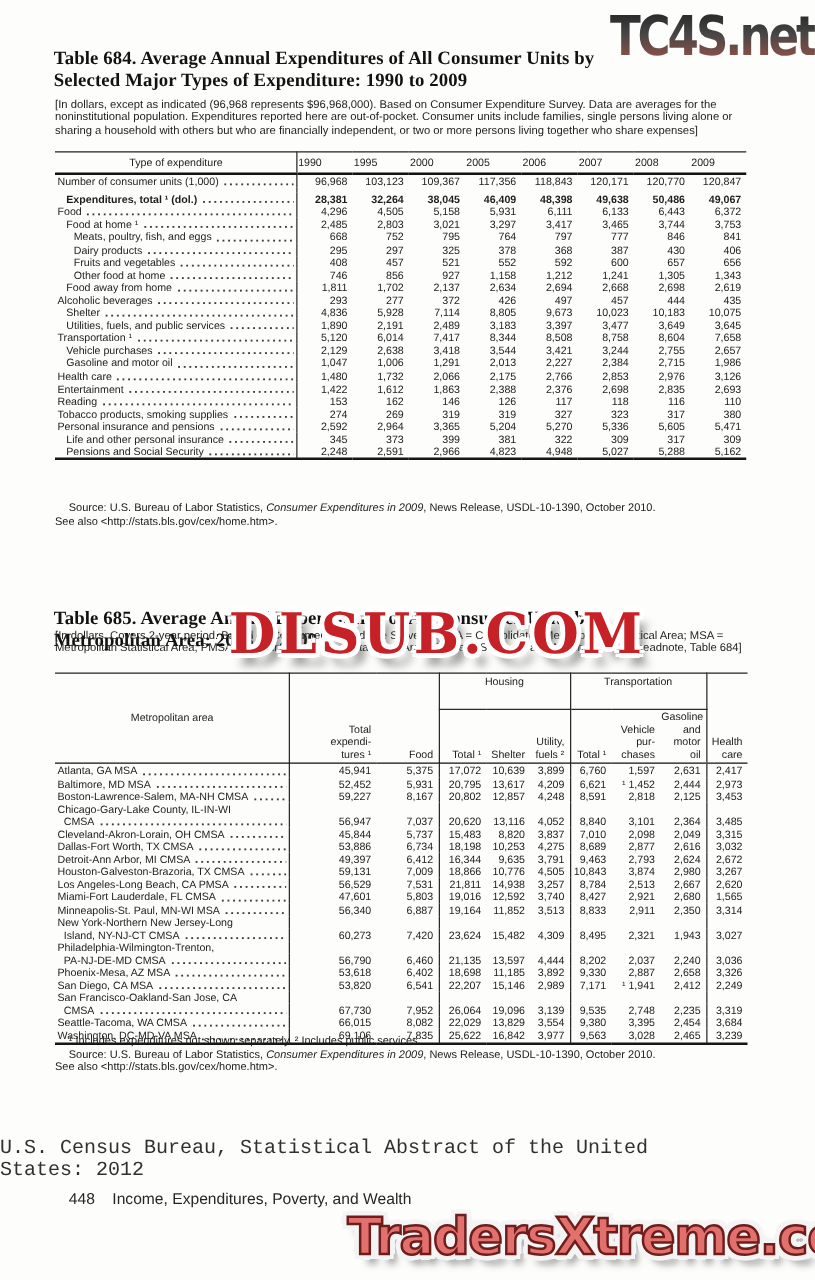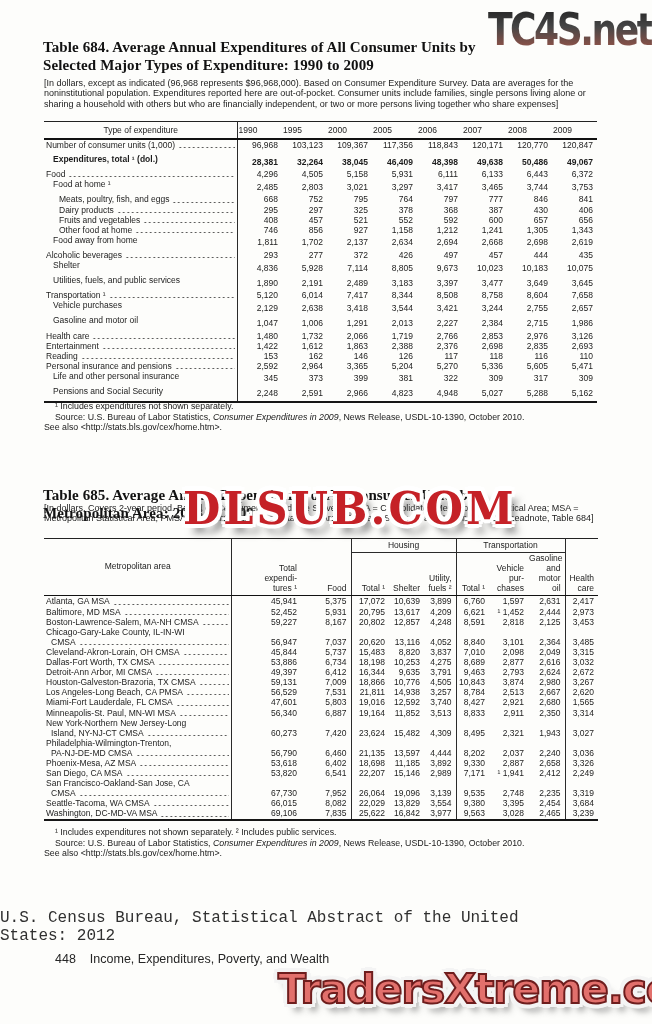--- a/index.html
+++ b/index.html
@@ -14,40 +14,40 @@
 
   
   table{border-collapse:collapse;table-layout:fixed;font-size:8.5px;color:#1c1c1c;}
   td,th{padding:0 0 0 1px;line-height:10.1px;white-space:nowrap;overflow:hidden;font-weight:normal;}
   .num{text-align:right;padding-right:4px;}
   .stub-cell{border-right:1px solid #2a2a2a;}
   .sr{display:flex;align-items:flex-start;}
   .lbl{white-space:nowrap;}
   .dots{flex:1 1 4px;height:3px;align-self:flex-end;margin:0 2px 1px 3px;
         background:radial-gradient(circle, #3d3d3d 0.75px, rgba(0,0,0,0) 1px) left bottom / 4.5px 3px repeat-x;}
-  .ind0{padding-left:1px;} .ind1{padding-left:8px;flex-direction:column;} .ind2{padding-left:14px;}
+  .ind0{padding-left:1px;} .ind1{padding-left:8px;} .ind2{padding-left:14px;}
   tr.bold td, tr.bold .lbl{font-weight:bold;}
   tr.spacer td{height:4px;line-height:4px;}
   tr.wh td{border-top:none;}
   .wl{padding-left:1px;}
   .cont{padding-left:6px;}
 
   
   #t684{position:absolute;left:44px;top:121px;width:553px;border-bottom:2px solid #161616;}
   #t684 thead th{border-top:1.5px solid #222;border-bottom:2px solid #111;
                  padding-top:3px;padding-bottom:3px;}
   #t684 .stub-h{}
   #t684 .year{text-align:left;padding-right:4px;}
 
   
   #t685{position:absolute;left:44px;top:538px;width:554px;border-bottom:2px solid #161616;}
   #t685 thead th{vertical-align:bottom;padding-bottom:2px;}
   #t685 thead tr.r1 th{border-top:1.5px solid #222;}
   #t685 .spanner{text-align:center;vertical-align:middle;border-bottom:1px solid #2a2a2a;
-                 padding:1px 0 2px 0;}
+                 padding:1px 0 17px 0;}
   #t685 .bh{text-align:right;padding-right:4px;white-space:pre-line;}
   #t685 .mh{text-align:center;vertical-align:middle;}
   #t685 thead .hb{border-bottom:1.5px solid #111;}
   .brd{border-right:1px solid #2a2a2a;}
 
   
   .fnblock{position:absolute;left:44px;width:572px;font-size:8.8px;line-height:10.6px;color:#202020;}
   .fnblock .indent{padding-left:11px;}
   .it{font-style:italic;}
 
@@ -365,21 +365,21 @@
         <tr>
           <td class="stub-cell">
             <div class="sr ind0">
               <span class="lbl">Health care</span>
               <span class="dots"></span>
             </div>
           </td>
           <td class="num">1,480</td>
           <td class="num">1,732</td>
           <td class="num">2,066</td>
-          <td class="num">1,719</td>
+          <td class="num">2,175</td>
           <td class="num">2,766</td>
           <td class="num">2,853</td>
           <td class="num">2,976</td>
           <td class="num">3,126</td>
         </tr>
         <tr>
           <td class="stub-cell">
             <div class="sr ind0">
               <span class="lbl">Entertainment</span>
               <span class="dots"></span>
@@ -406,20 +406,36 @@
           <td class="num">146</td>
           <td class="num">126</td>
           <td class="num">117</td>
           <td class="num">118</td>
           <td class="num">116</td>
           <td class="num">110</td>
         </tr>
         <tr>
           <td class="stub-cell">
             <div class="sr ind0">
+              <span class="lbl">Tobacco products, smoking supplies</span>
+              <span class="dots"></span>
+            </div>
+          </td>
+          <td class="num">274</td>
+          <td class="num">269</td>
+          <td class="num">319</td>
+          <td class="num">319</td>
+          <td class="num">327</td>
+          <td class="num">323</td>
+          <td class="num">317</td>
+          <td class="num">380</td>
+        </tr>
+        <tr>
+          <td class="stub-cell">
+            <div class="sr ind0">
               <span class="lbl">Personal insurance and pensions</span>
               <span class="dots"></span>
             </div>
           </td>
           <td class="num">2,592</td>
           <td class="num">2,964</td>
           <td class="num">3,365</td>
           <td class="num">5,204</td>
           <td class="num">5,270</td>
           <td class="num">5,336</td>
@@ -455,21 +471,20 @@
           <td class="num">4,823</td>
           <td class="num">4,948</td>
           <td class="num">5,027</td>
           <td class="num">5,288</td>
           <td class="num">5,162</td>
         </tr>
       </tbody>
   </table>
 
   <div class="fnblock" style="top:401px;">
-    <div class="indent">¹ Includes expenditures not shown separately.</div>
     <div class="indent"><span>Source: U.S. Bureau of Labor Statistics, </span><span class="it">Consumer Expenditures in 2009</span><span>, News Release, USDL-10-1390, October 2010.</span></div>
     <div>See also &lt;http://stats.bls.gov/cex/home.htm&gt;.</div>
   </div>
 
   <div class="tbl-title" style="top:466px;margin-top:20px;">
     <div>Table 685. Average Annual Expenditures of All Consumer Units by</div>
     <div>Metropolitan Area: 2008 to 2009</div>
   </div>
   <div class="headnote" style="top:503px;">[In dollars. Covers 2-year period. Based on Consumer Expenditure Survey. CMSA = Consolidated Metropolitan Statistical Area; MSA = Metropolitan Statistical Area; PMSA = Primary Metropolitan Statistical Area. See text, Section 1 and Appendix II. See headnote, Table 684]</div>
 

